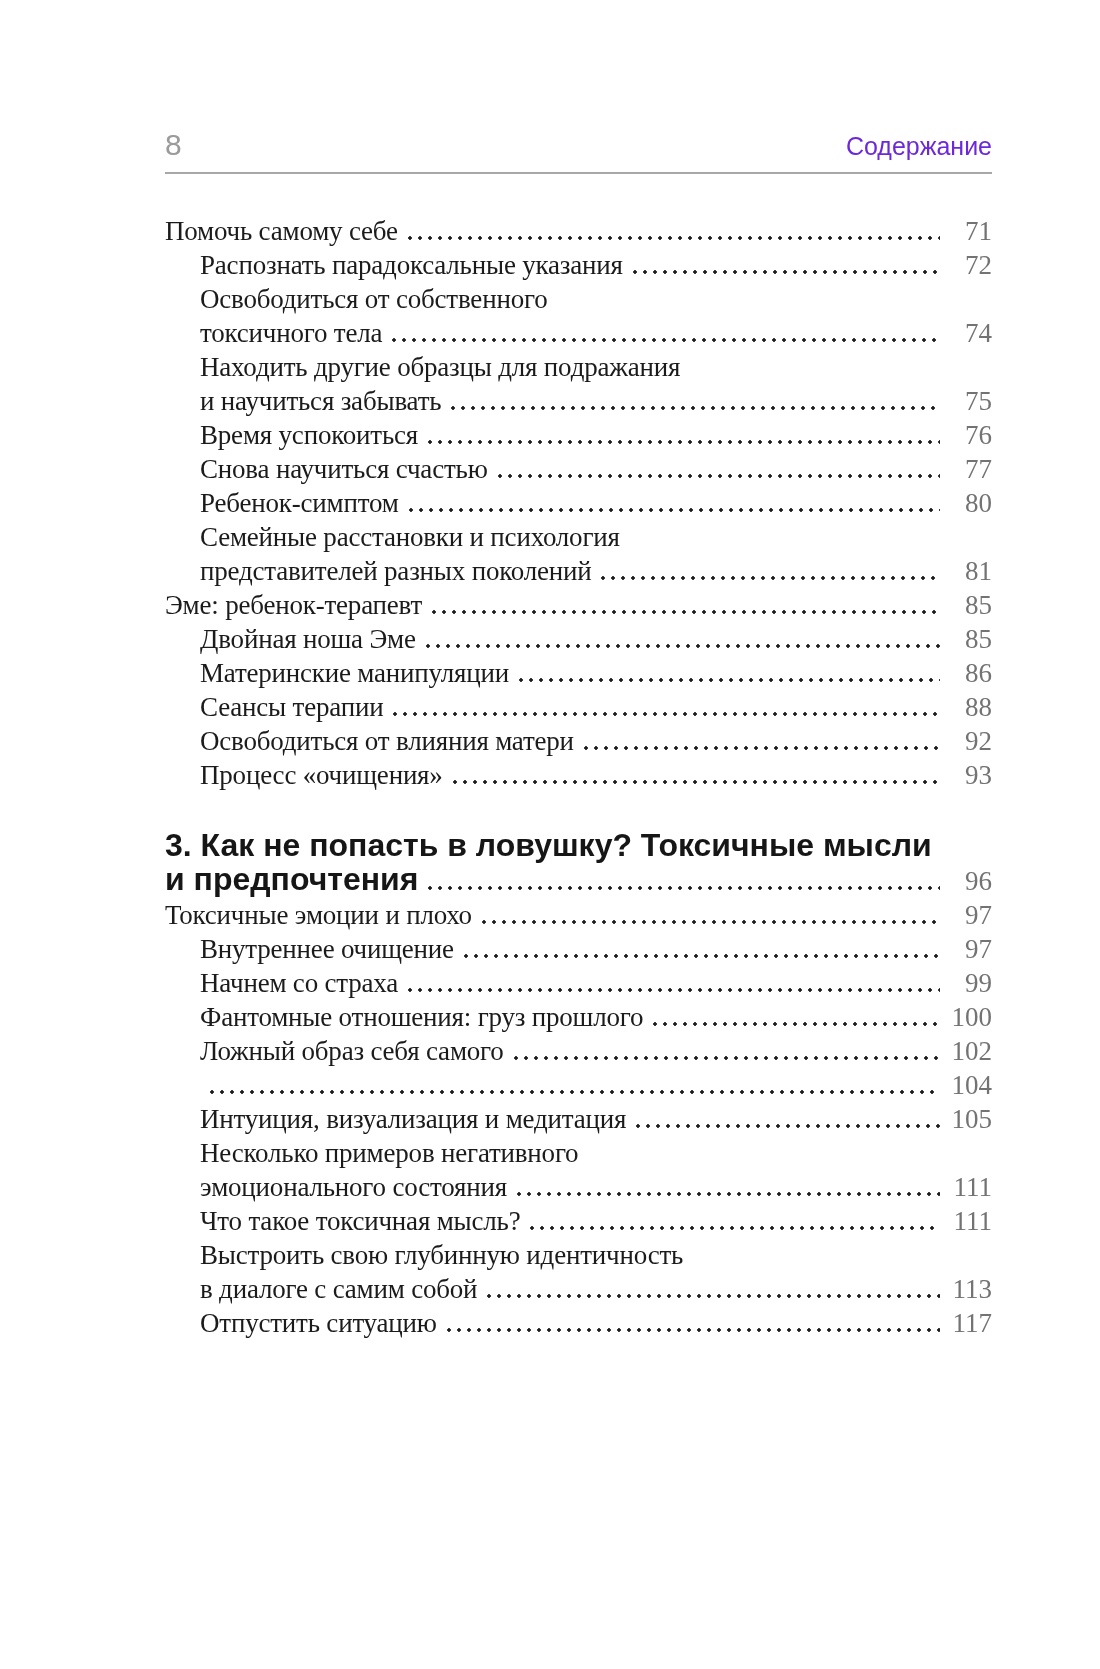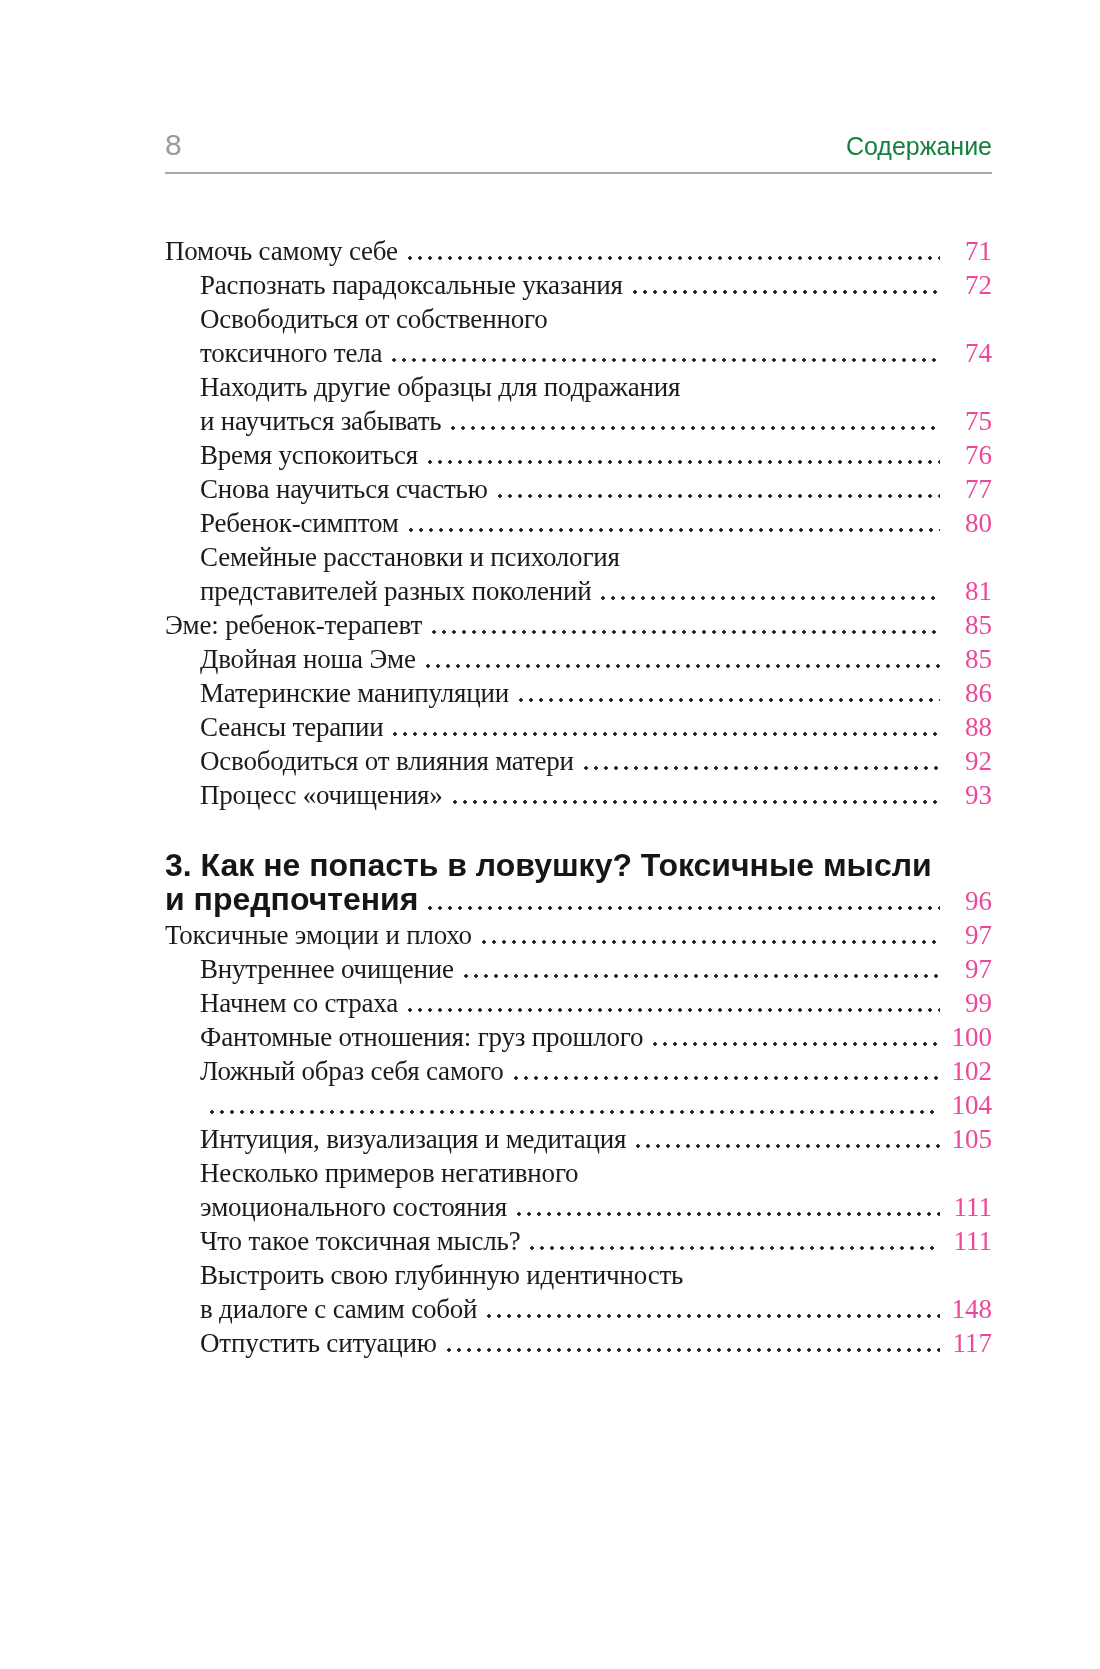--- a/index.html
+++ b/index.html
@@ -30,26 +30,26 @@
   }
   .runhead .folio {
     font-size: 30px;
     line-height: 1;
     color: #9b9b9b;
     font-weight: 400;
   }
   .runhead .rh-title {
     font-size: 25px;
     line-height: 1;
-    color: #15803d;
+    color: #6d28d9;
     font-weight: 400;
   }
   
   .toc {
-    margin-top: 60px;
+    margin-top: 40px;
   }
   .entry { margin: 0; }
   .entry .line {
     display: flex;
     align-items: baseline;
     font-size: 27px;
     line-height: 34px;
     letter-spacing: -0.2px;
     white-space: nowrap;
   }
@@ -75,21 +75,21 @@
     background-position: left calc(100% - 7px);
   }
   .pg {
     flex: 0 0 auto;
     min-width: 46px;
     text-align: right;
     font-family: "Liberation Serif", serif;
     font-weight: 400;
     font-size: 27px;
     letter-spacing: 0;
-    color: #ec4899;
+    color: #737373;
   }
 </style>
 </head>
 <body>
 
 <div class="page">
 
   <div class="runhead">
     <span class="folio">8</span>
     <span class="rh-title">Содержание</span>
@@ -278,21 +278,21 @@
           <span class="pg">111</span>
         </div>
       </div>
       <div class="entry sub">
         <div class="line">
           <span class="t">Выстроить свою глубинную идентичность</span>
         </div>
         <div class="line">
           <span class="t">в диалоге с самим собой</span>
           <span class="dots"></span>
-          <span class="pg">148</span>
+          <span class="pg">113</span>
         </div>
       </div>
       <div class="entry sub">
         <div class="line">
           <span class="t">Отпустить ситуацию</span>
           <span class="dots"></span>
           <span class="pg">117</span>
         </div>
       </div>
     </div>

